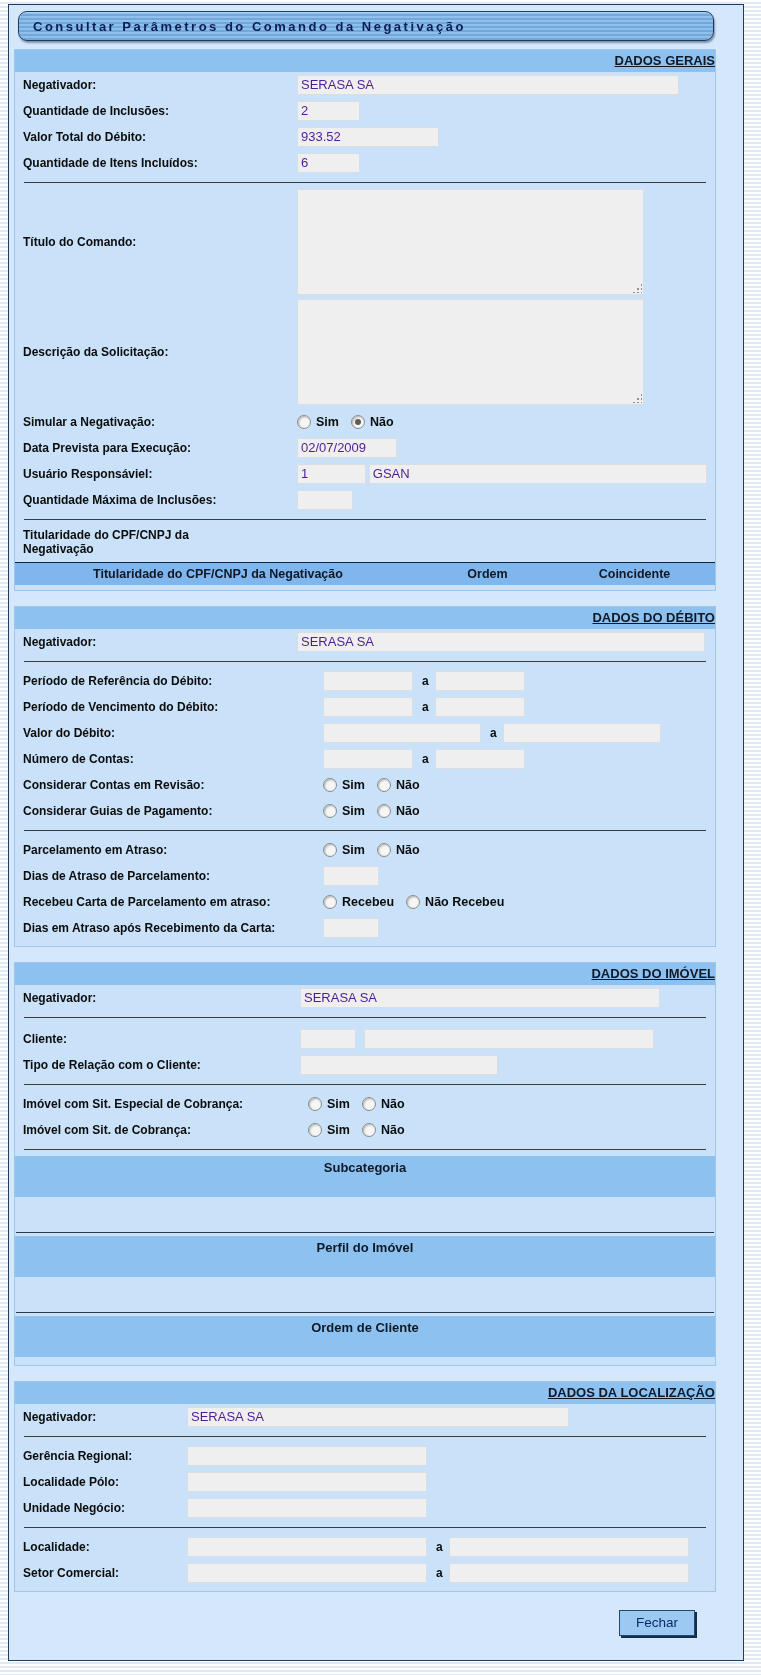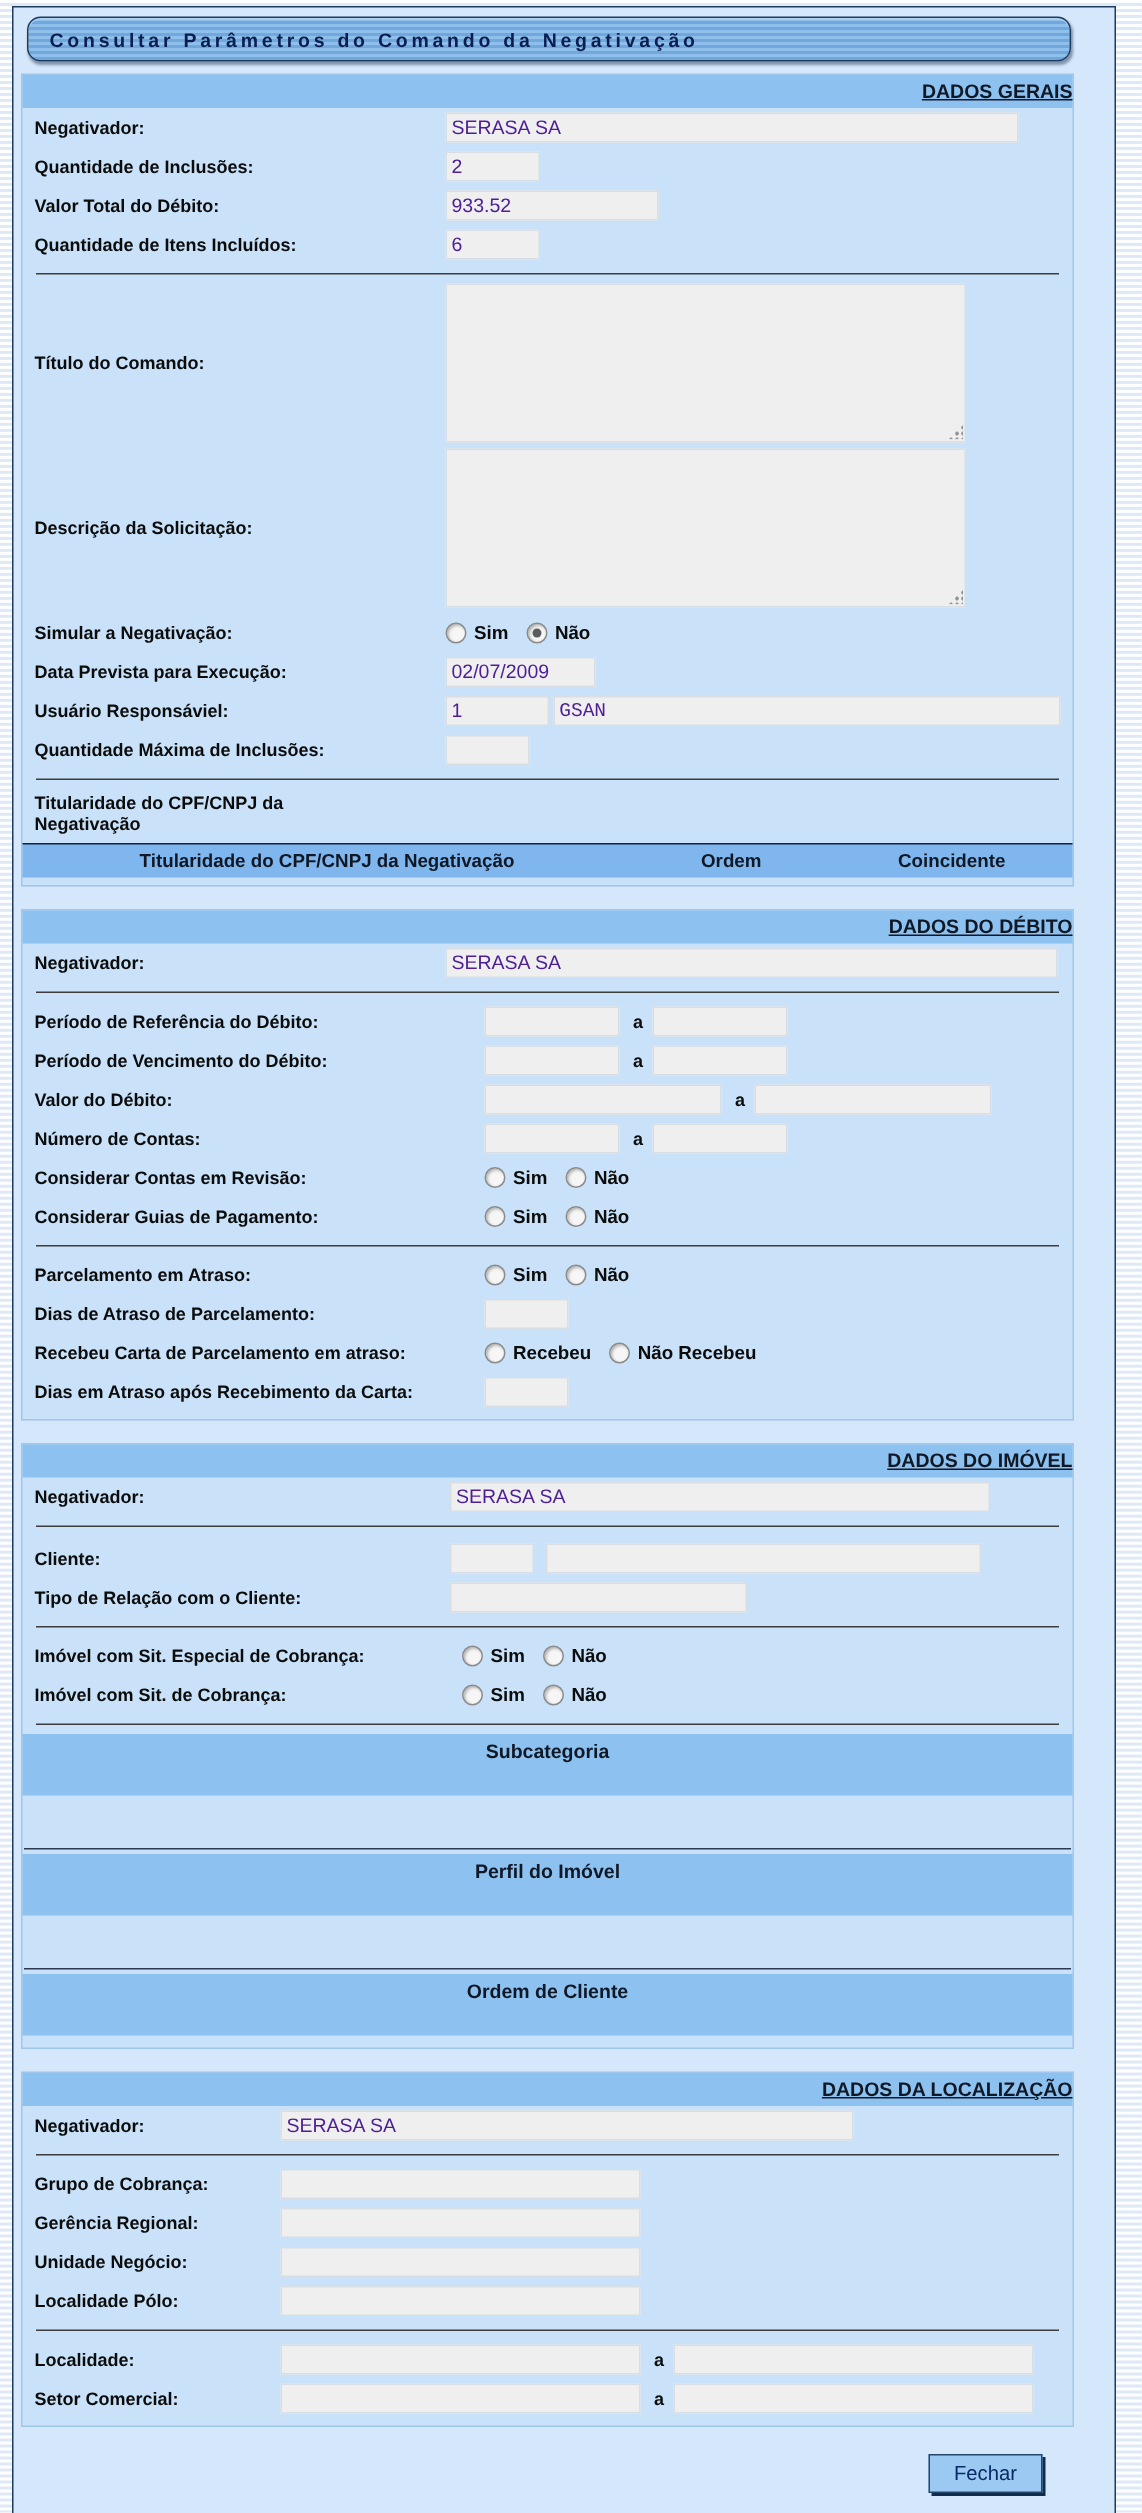--- a/index.html
+++ b/index.html
@@ -144,21 +144,21 @@
       <span class="radio checked"></span>
       <span class="rlbl">Não</span>
     </div>
     <div class="row">
       <div class="lbl">Data Prevista para Execução:</div>
       <div class="field w92">02/07/2009</div>
     </div>
     <div class="row">
       <div class="lbl">Usuário Responsáviel:</div>
       <div class="field w63">1</div>
-      <div class="field w342" style="margin-left:3px;font-family:Liberation Mono, monospace;">GSAN</div>
+      <div class="field w342" style="margin-left:3px;">GSAN</div>
     </div>
     <div class="row">
       <div class="lbl">Quantidade Máxima de Inclusões:</div>
       <div class="field w48"></div>
     </div>
 
     <div class="hr"></div>
 
     <div class="titu">
       <div class="lbl">Titularidade do CPF/CNPJ da Negativação</div>
@@ -311,33 +311,29 @@
     </div>
 
     <div class="row">
       <div class="lbl">Negativador:</div>
       <div class="field w374">SERASA SA</div>
     </div>
 
     <div class="hr"></div>
 
     <div class="row">
-      <div class="lbl">Grupo de Cobrança:</div>
-      <div class="field w232"></div>
-    </div>
-    <div class="row">
       <div class="lbl">Gerência Regional:</div>
       <div class="field w232"></div>
     </div>
     <div class="row">
+      <div class="lbl">Localidade Pólo:</div>
+      <div class="field w232"></div>
+    </div>
+    <div class="row">
       <div class="lbl">Unidade Negócio:</div>
-      <div class="field w232"></div>
-    </div>
-    <div class="row">
-      <div class="lbl">Localidade Pólo:</div>
       <div class="field w232"></div>
     </div>
 
     <div class="hr"></div>
 
     <div class="row">
       <div class="lbl">Localidade:</div>
       <div class="rng">
         <div class="field w232"></div>
         <span class="a-sep">a</span>

